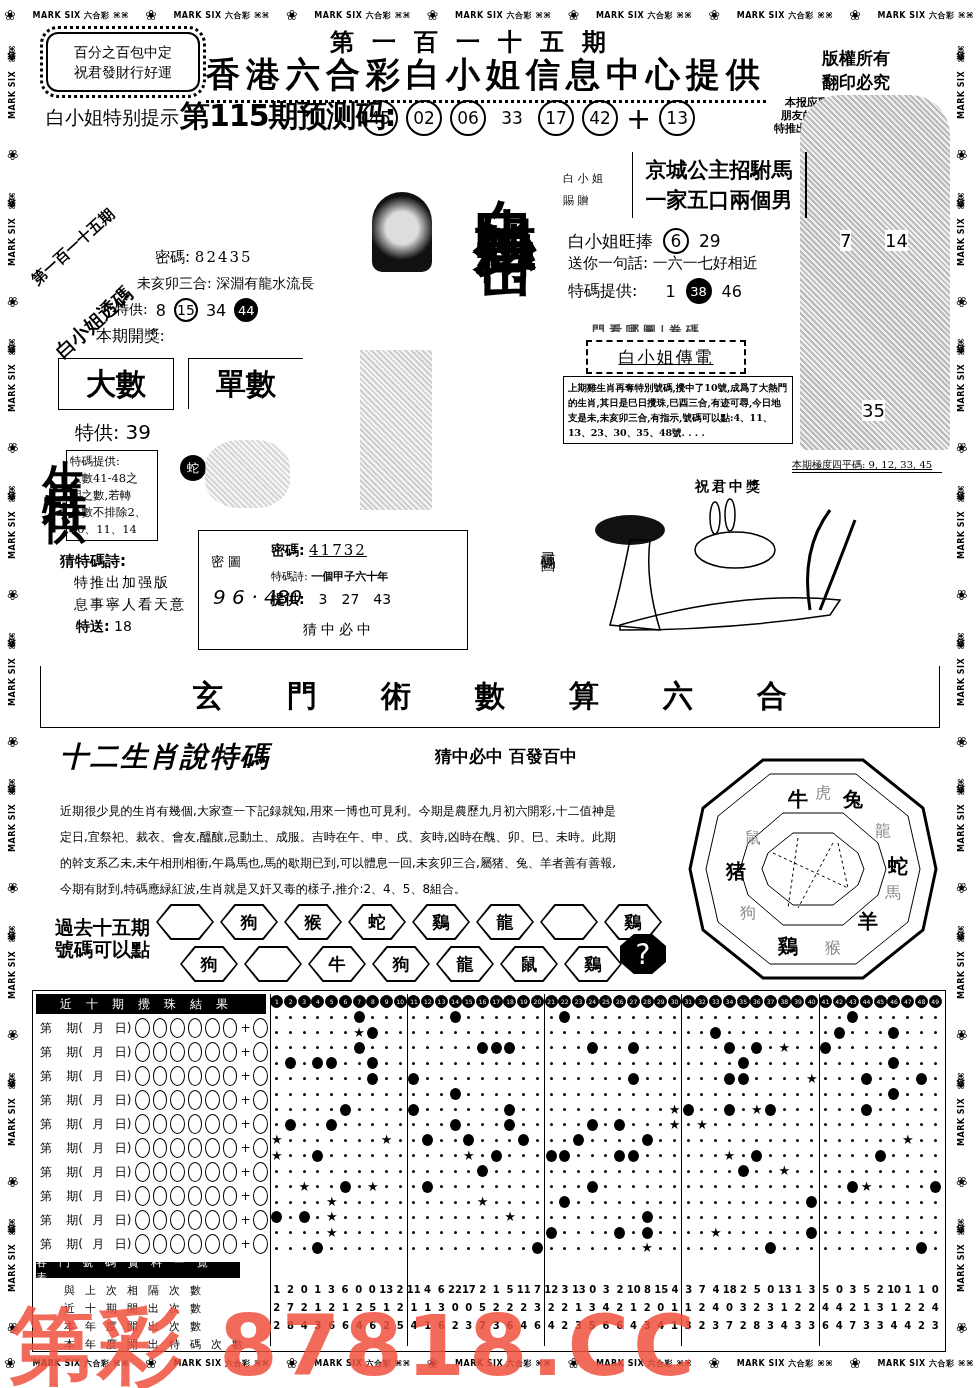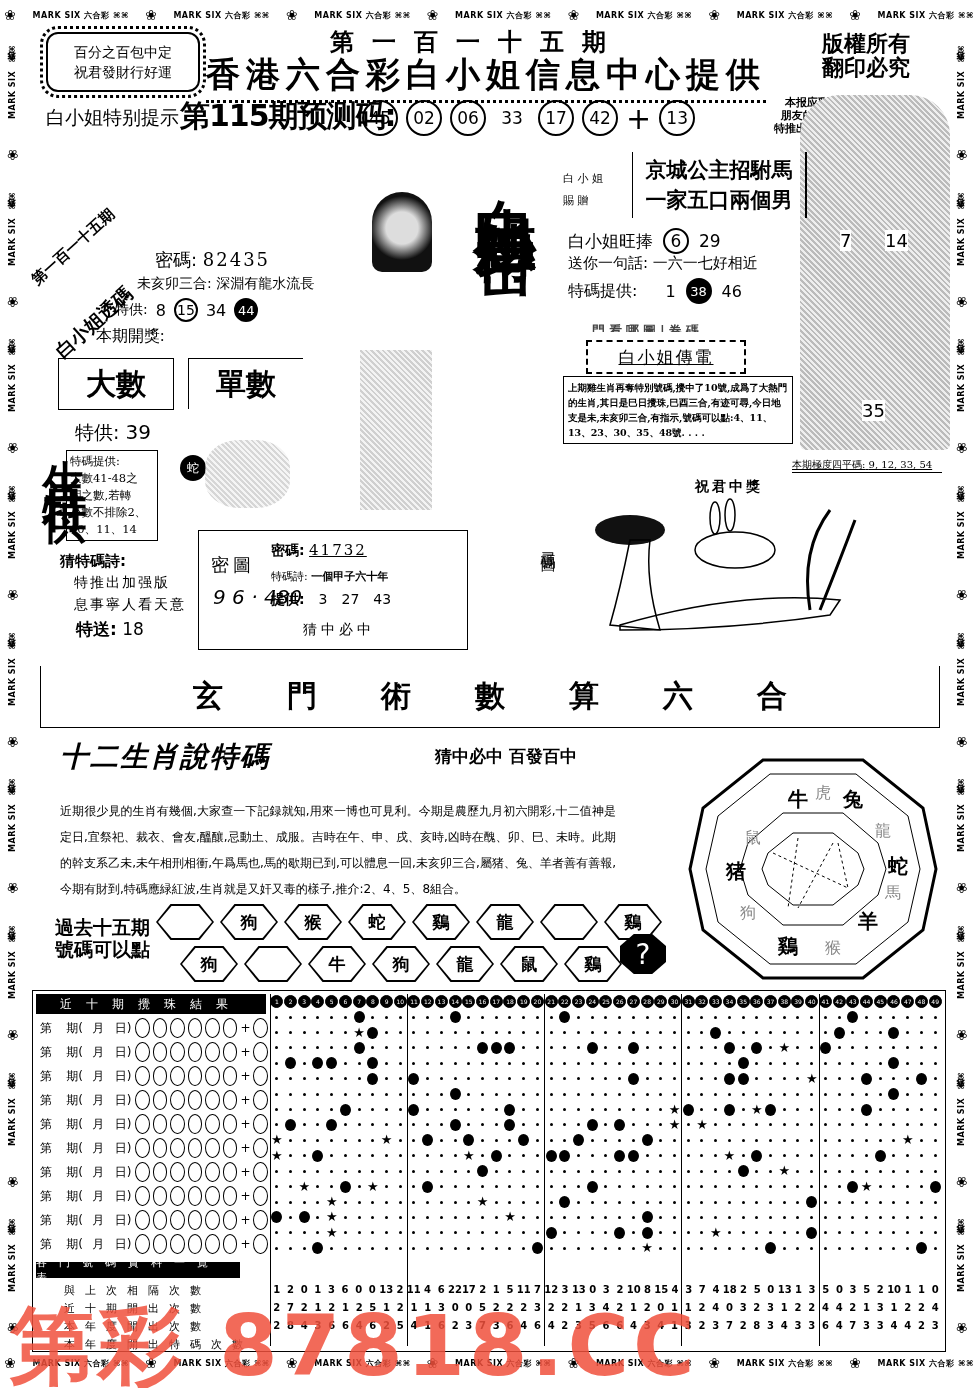--- a/index.html
+++ b/index.html
@@ -103,21 +103,21 @@
     <span class="flower">❀</span>
     <span>MARK SIX 六合彩 ⌘⌘</span>
   </div>
 
 <div class="stamp">
   <span>百分之百包中定</span>
   <span>祝君發財行好運</span>
 </div>
 <div class="abs serif bold" style="left:330px;top:26px;font-size:24px;letter-spacing:18px;">第一百一十五期</div>
 <div class="abs serif bold" style="left:206px;top:52px;font-size:34px;letter-spacing:6px;border-bottom:3px dotted #000;padding-bottom:2px;">香港六合彩白小姐信息中心提供</div>
-<div class="abs bold" style="left:822px;top:32px;font-size:22px;line-height:24px;text-align:center;">
+<div class="abs bold" style="left:822px;top:46px;font-size:17px;line-height:24px;text-align:center;">
   <div>版權所有</div>
   <div>翻印必究</div>
 </div>
 
 <div class="abs" style="left:46px;top:105px;font-size:19px;">白小姐特别提示</div>
 <div class="abs bold" style="left:180px;top:96px;font-size:30px;letter-spacing:-1px;">第115期预测码:</div>
 <div class="abs" style="left:362px;top:100px;display:flex;gap:8px;align-items:center;font-size:17px;">
   <span class="ball" style="width:32px;height:32px;">45</span>
   <span class="ball" style="width:32px;height:32px;">02</span>
   <span class="ball" style="width:32px;height:32px;">06</span>
@@ -136,21 +136,21 @@
 <div class="photo" style="left:800px;top:95px;width:150px;height:355px;border-radius:40px 40px 6px 6px;"></div>
 <div class="abs" style="left:840px;top:230px;font-size:18px;background:#fff;">7</div>
 <div class="abs" style="left:885px;top:230px;font-size:18px;background:#fff;">14</div>
 <div class="abs" style="left:862px;top:400px;font-size:18px;background:#fff;">35</div>
 
 <div class="abs serif bold" style="left:28px;top:275px;font-size:15px;transform:rotate(-42deg);transform-origin:left top;white-space:nowrap;">
   <div>第一百一十五期</div>
 </div>
 <div class="abs serif bold" style="left:50px;top:345px;font-size:19px;transform:rotate(-42deg);transform-origin:left top;white-space:nowrap;">白小姐透碼</div>
 
-<div class="abs" style="left:155px;top:248px;font-size:18px;">
+<div class="abs" style="left:155px;top:248px;font-size:15px;">
   <span>密碼:</span>
   <span class="serif" style="letter-spacing:2px;">82435</span>
 </div>
 <div class="abs" style="left:137px;top:275px;font-size:14px;">
   <span>未亥卯三合:</span>
   <span>深淵有龍水流長</span>
 </div>
 <div class="abs" style="left:115px;top:298px;font-size:14px;display:flex;gap:8px;align-items:center;">
   <span>特供:</span>
   <span style="font-size:16px;">8</span>
@@ -170,35 +170,35 @@
 <div class="abs serif" style="left:66px;top:450px;width:84px;border:1px solid #000;padding:2px 3px;font-size:11.5px;line-height:17px;">
   <div>特碼提供:</div>
   <div>大數41-48之</div>
   <div>間之數,若轉</div>
   <div>小數不排除2、</div>
   <div>10、11、14</div>
 </div>
 <div class="abs bold" style="left:60px;top:552px;font-size:15px;">猜特碼詩:</div>
 <div class="abs serif" style="left:74px;top:574px;font-size:14px;letter-spacing:2px;">特推出加强版</div>
 <div class="abs serif" style="left:74px;top:596px;font-size:14px;letter-spacing:2px;">息事寧人看天意</div>
-<div class="abs" style="left:76px;top:618px;font-size:17px;">
+<div class="abs" style="left:76px;top:618px;font-size:14px;">
   <span class="bold">特送:</span>
   <span>18</span>
 </div>
 
 <div class="photo" style="left:372px;top:192px;width:60px;height:80px;border-radius:30px 30px 10px 10px;background:radial-gradient(circle at 50% 45%,#ddd 30%,#111 60%);"></div>
 <div class="photo" style="left:360px;top:350px;width:72px;height:160px;opacity:.7;"></div>
 <div class="abs" style="left:180px;top:455px;width:26px;height:26px;border-radius:50%;background:#000;color:#fff;display:flex;align-items:center;justify-content:center;font-size:12px;">蛇</div>
 <div class="photo" style="left:205px;top:440px;width:85px;height:68px;border-radius:40%;opacity:.6;"></div>
 
 <div class="abs serif bold vert" style="left:470px;top:150px;font-size:62px;letter-spacing:8px;line-height:70px;">白小姐傳密</div>
 <div class="abs serif vert" style="left:538px;top:540px;font-size:15px;letter-spacing:3px;">尋碼圖</div>
 
 <div class="abs" style="left:198px;top:530px;width:268px;height:118px;border:1px solid #000;">
-  <div class="abs serif" style="left:12px;top:22px;font-size:18px;letter-spacing:4px;">密圖</div>
+  <div class="abs serif" style="left:12px;top:22px;font-size:13px;letter-spacing:4px;">密圖</div>
   <div class="abs" style="left:14px;top:54px;font-size:20px;font-style:italic;">9 6 · 480</div>
   <div class="abs" style="left:72px;top:10px;font-size:14px;">
     <span class="bold">密碼:</span>
     <span class="serif" style="font-size:15px;letter-spacing:2px;text-decoration:underline;">41732</span>
   </div>
   <div class="abs" style="left:72px;top:38px;font-size:11px;">
     <span>特碼詩:</span>
     <span class="bold">一個甲子六十年</span>
   </div>
   <div class="abs" style="left:72px;top:60px;font-size:14px;display:flex;gap:14px;">
@@ -231,21 +231,21 @@
   <span>特碼提供:</span>
   <span style="margin-left:18px;">1</span>
   <span class="ball dark" style="width:22px;height:22px;font-size:13px;">38</span>
   <span>46</span>
 </div>
 <div class="abs bold" style="left:592px;top:322px;font-size:13px;color:#444;overflow:hidden;height:10px;letter-spacing:4px;">門看哪圖|卷碼</div>
 <div class="abs" style="left:586px;top:340px;width:156px;height:30px;border:2px dashed #000;display:flex;align-items:center;justify-content:center;font-size:17px;letter-spacing:2px;text-decoration:underline;">白小姐傳電</div>
 <div class="abs serif bold" style="left:563px;top:376px;width:220px;border:1px solid #000;padding:3px 4px;font-size:9.5px;line-height:15px;">上期雞生肖再奪特別號碼,攪中了10號,成爲了大熱門的生肖,其日是巳日攪珠,巳酉三合,有迹可尋,今日地支是未,未亥卯三合,有指示,號碼可以點:4、11、13、23、30、35、48號. . . .</div>
 <div class="abs serif" style="left:792px;top:458px;font-size:10px;text-decoration:underline;">
   <span>本期極度四平碼:</span>
-  <span>9, 12, 33, 54</span>
+  <span>9, 12, 33, 45</span>
 </div>
 <div class="abs" style="left:792px;top:472px;width:150px;height:0;border-top:1px solid #000;"></div>
 <div class="abs serif bold" style="left:695px;top:478px;font-size:14px;letter-spacing:3px;">祝君中獎</div>
 
 <svg class="abs" style="left:590px;top:490px;" width="300" height="150">
   <ellipse cx="40" cy="40" rx="35" ry="15" fill="#111"></ellipse>
   <path d="M40 50 Q30 100 20 135 L70 140 Q55 90 60 50 Z" fill="none" stroke="#000" stroke-width="1.5"></path>
   <ellipse cx="145" cy="60" rx="40" ry="18" fill="none" stroke="#000" stroke-width="1.5"></ellipse>
   <ellipse cx="125" cy="28" rx="5" ry="16" fill="none" stroke="#000" stroke-width="1.5"></ellipse>
   <ellipse cx="140" cy="25" rx="5" ry="16" fill="none" stroke="#000" stroke-width="1.5"></ellipse>

